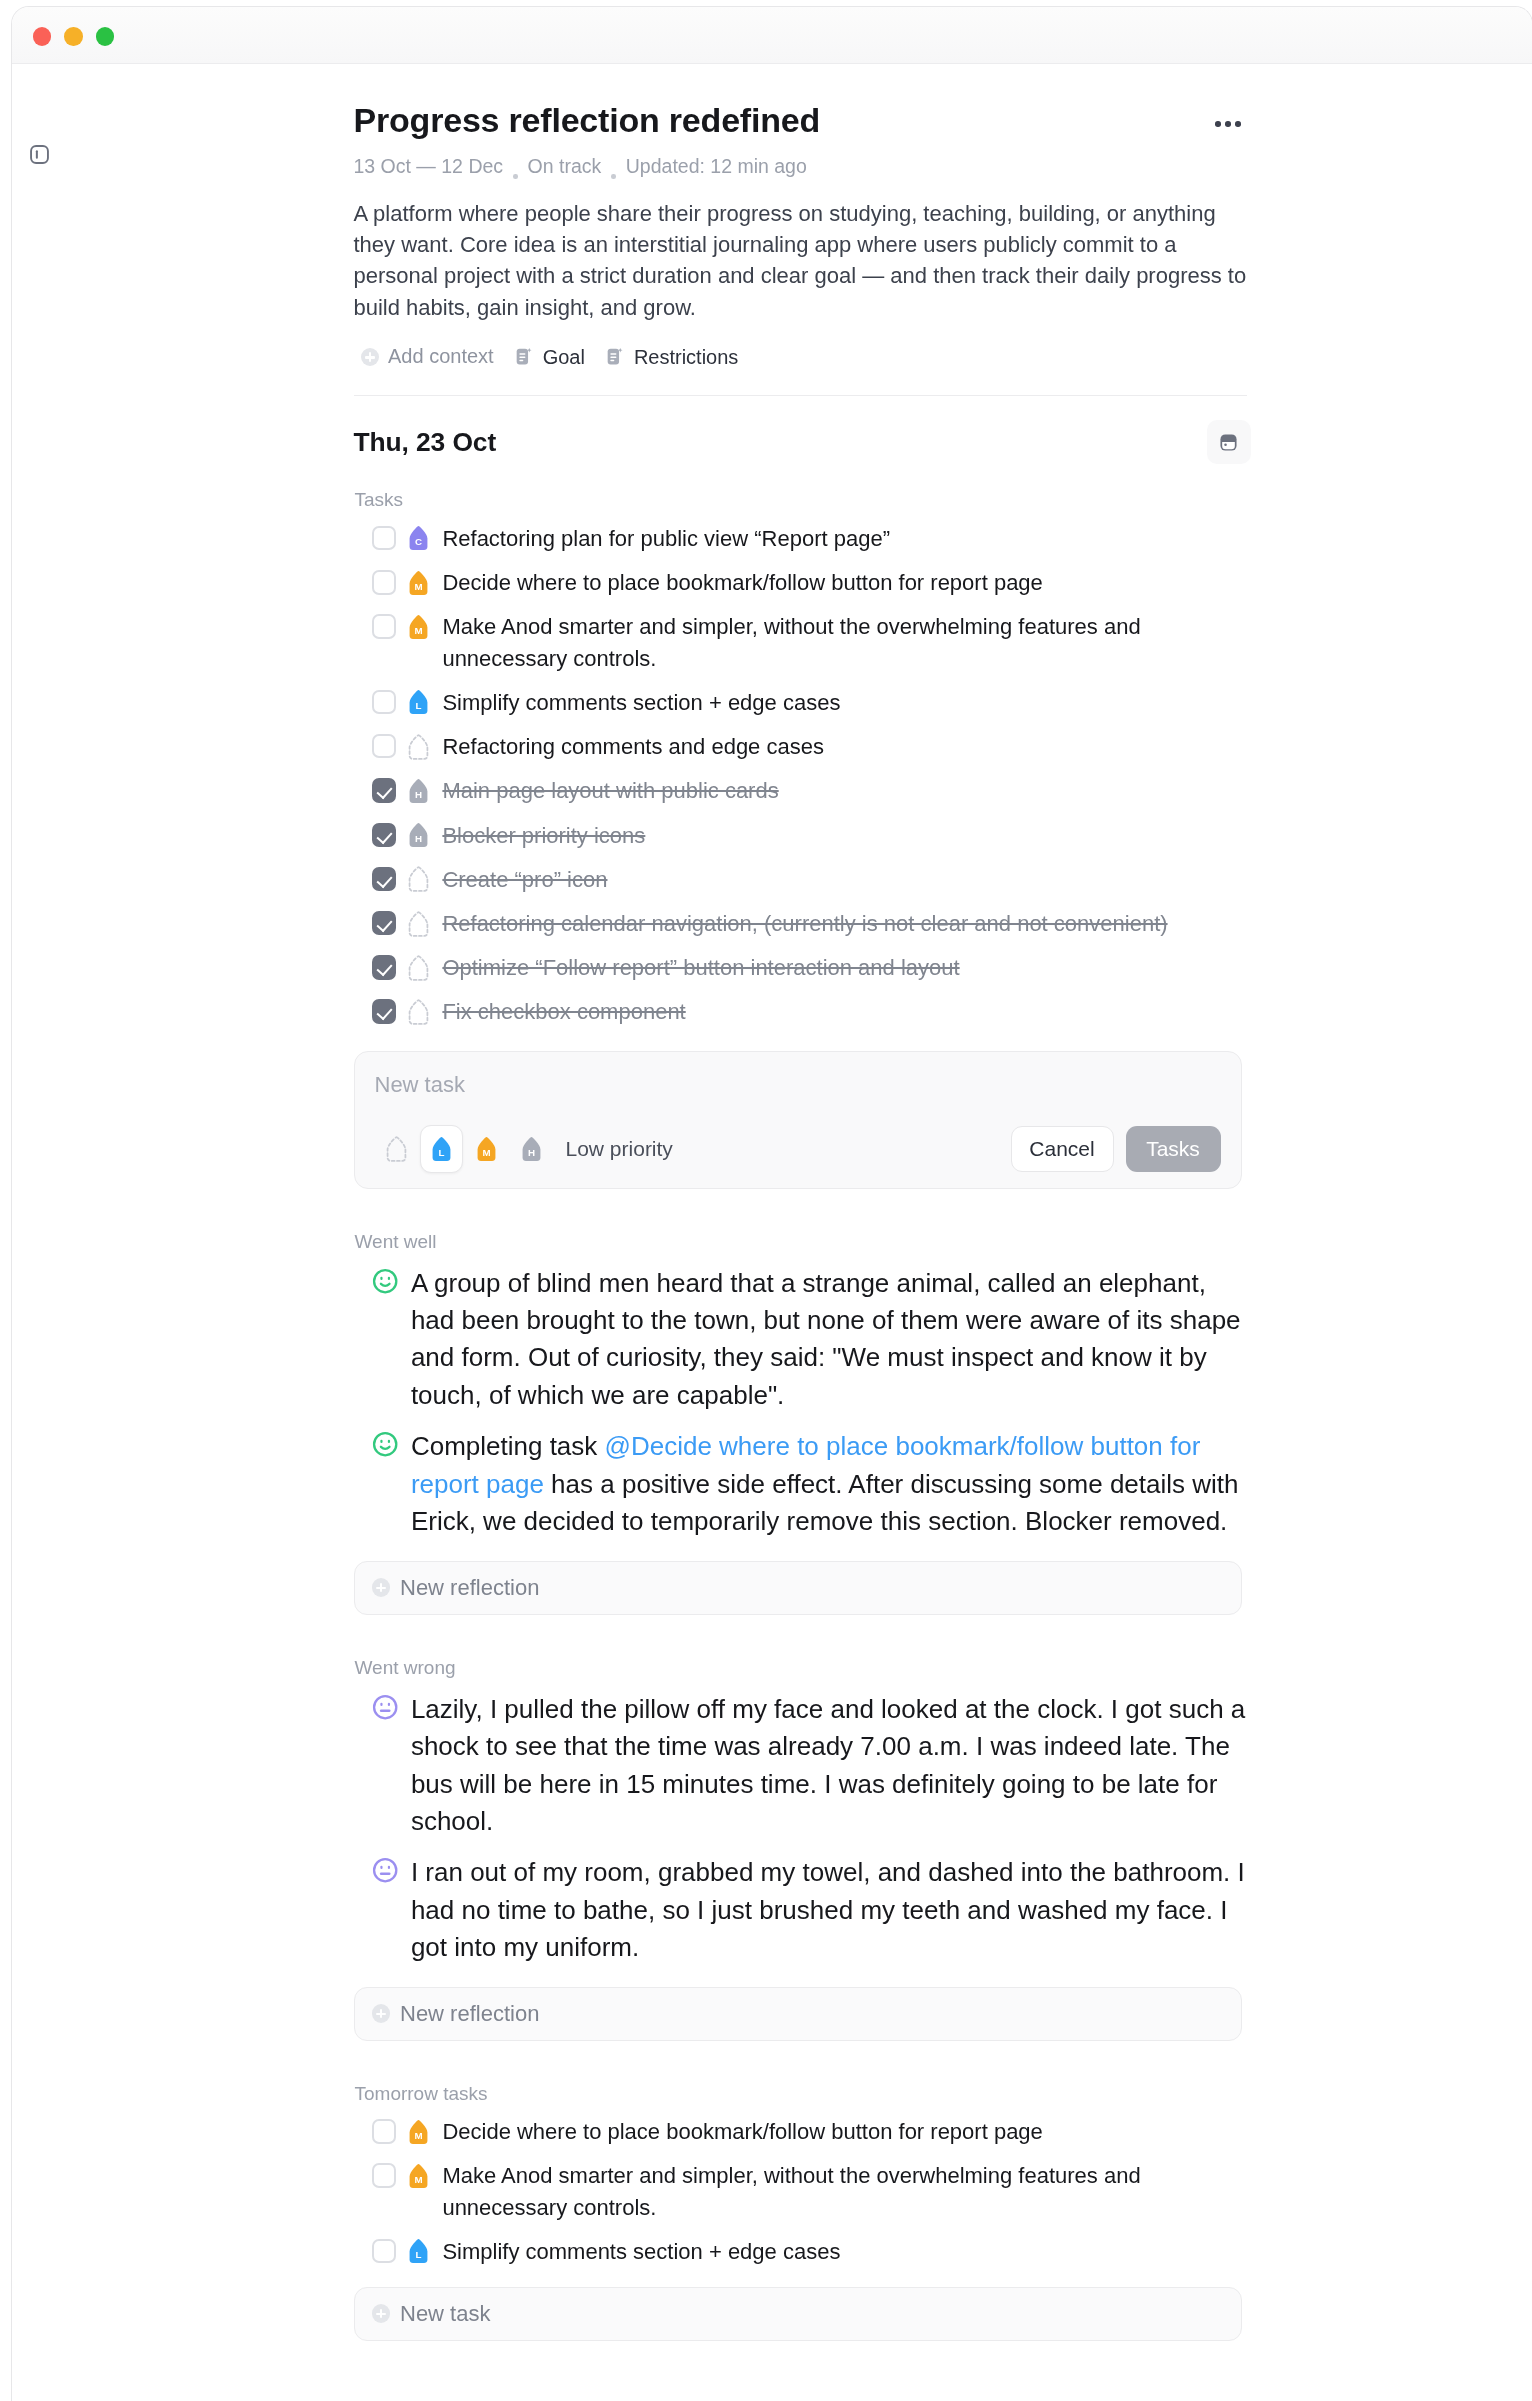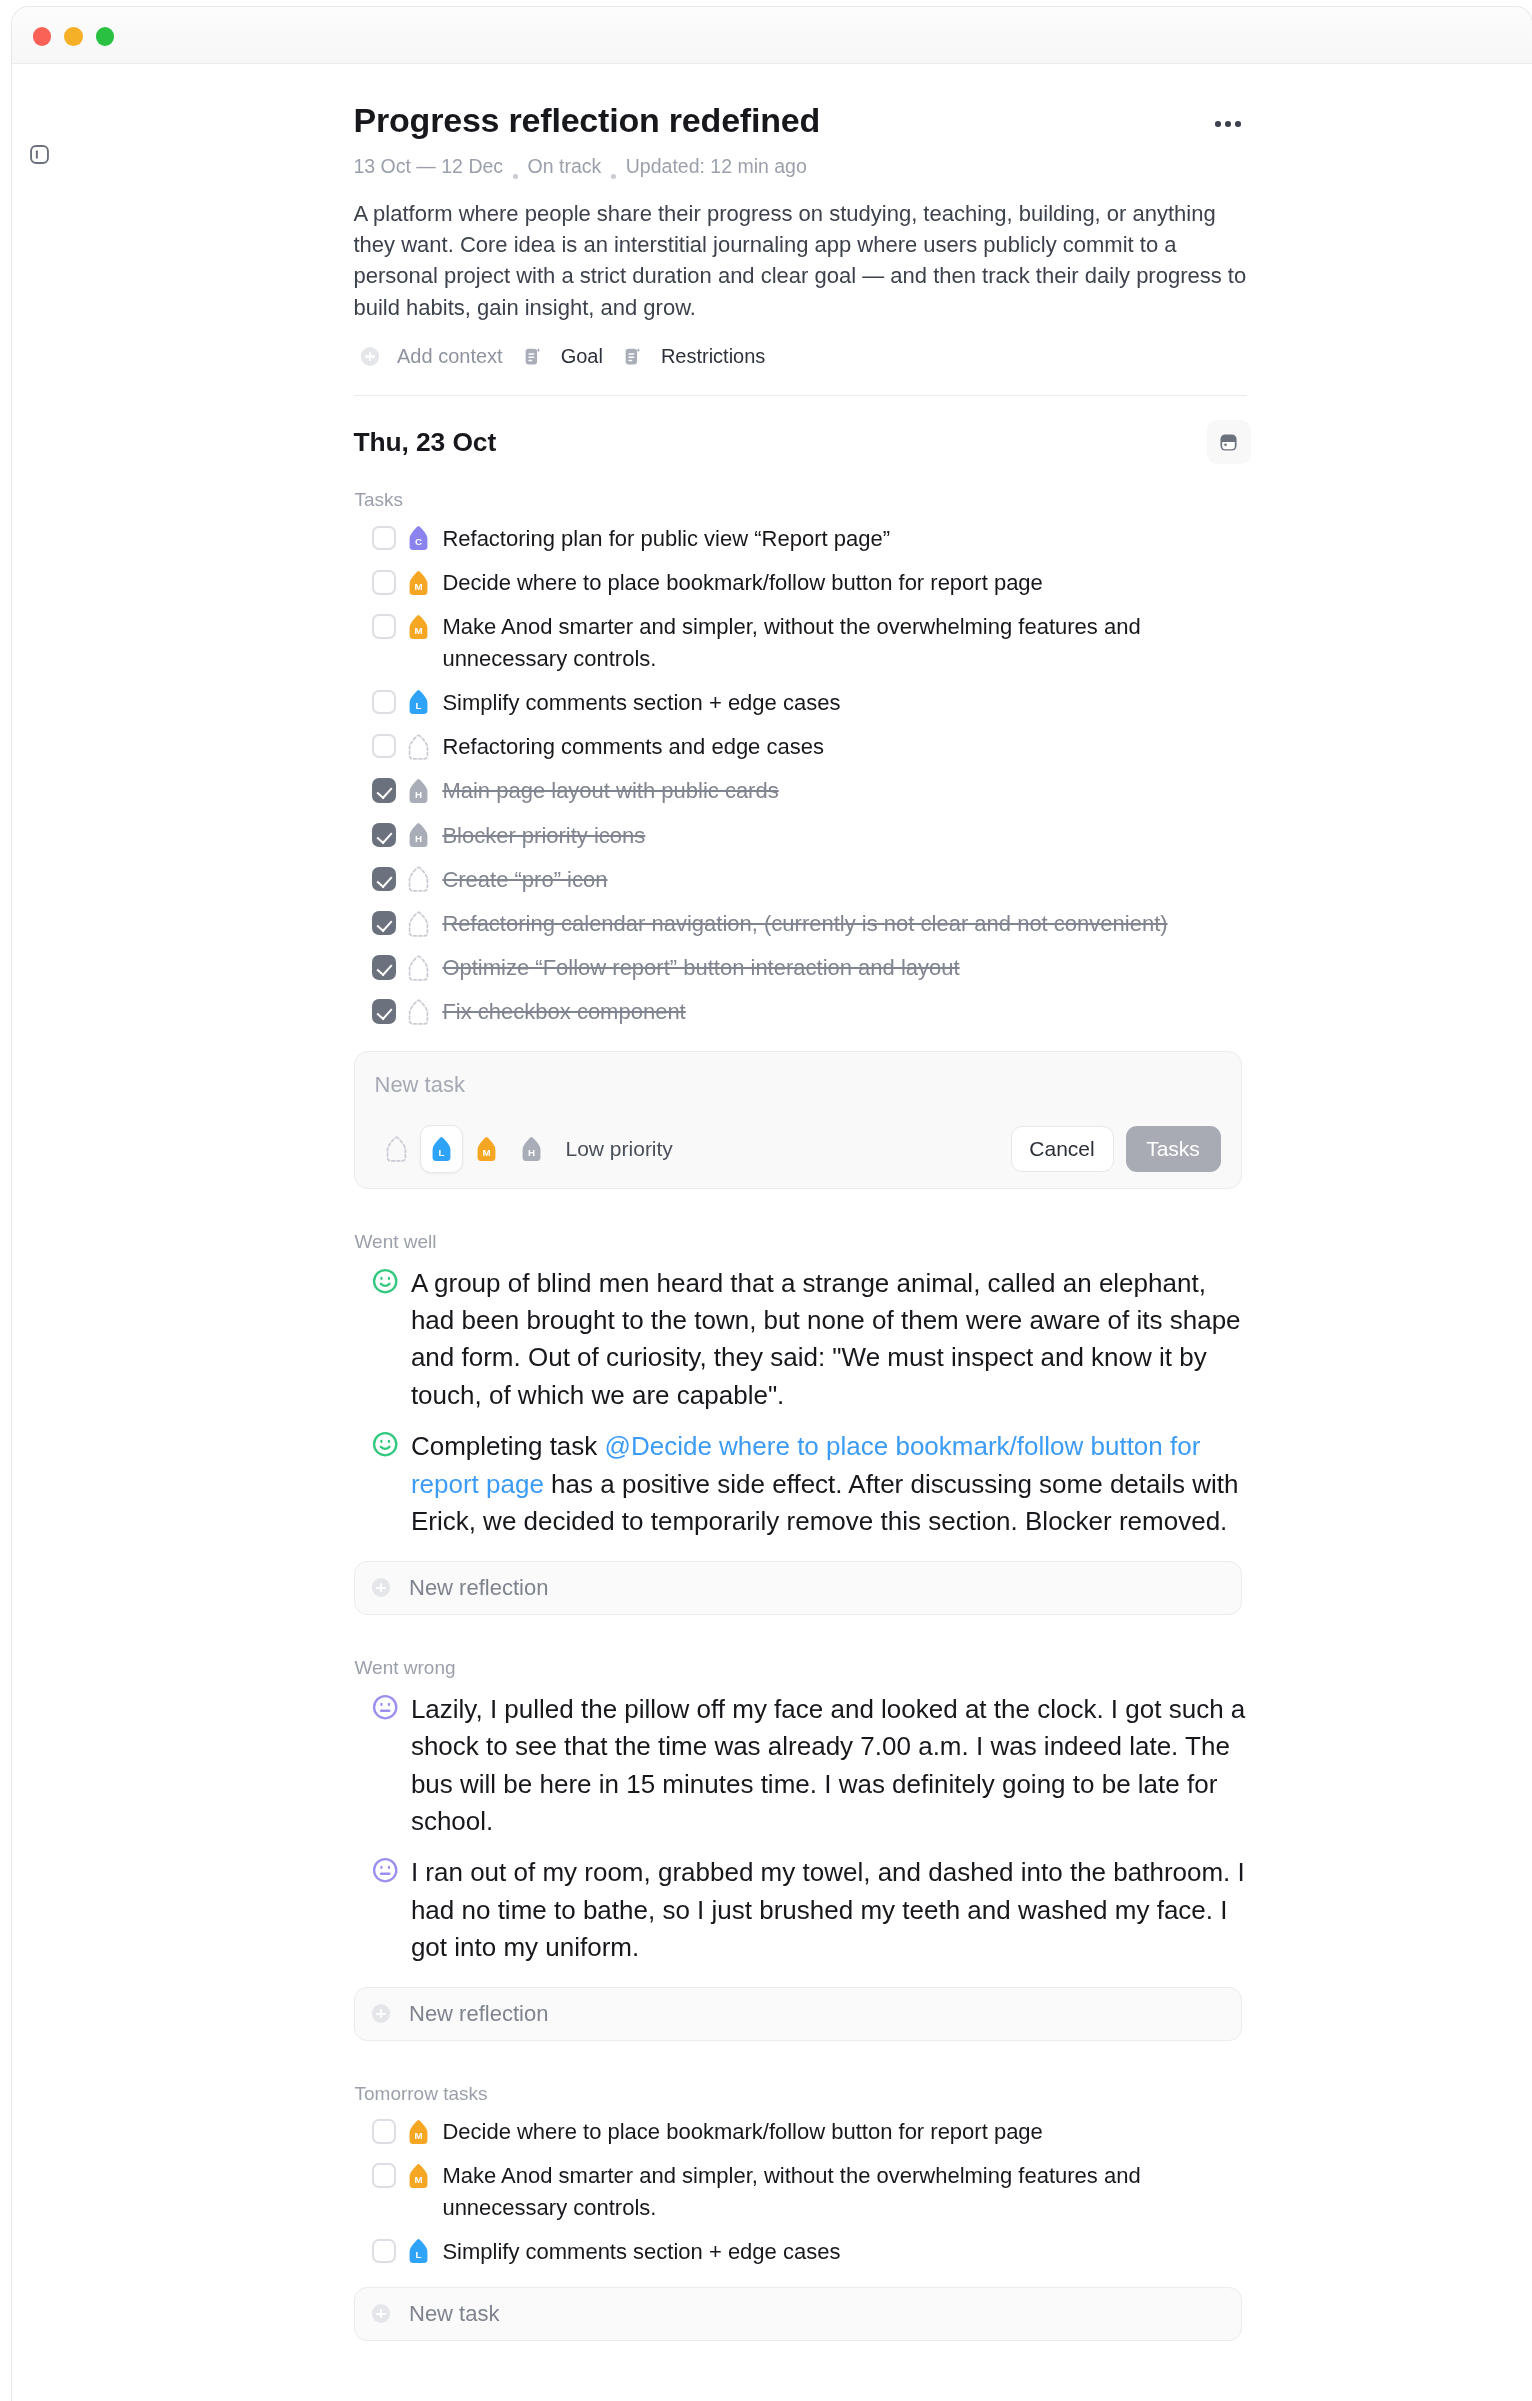--- a/index.html
+++ b/index.html
@@ -119,22 +119,22 @@
   
   .ctx-row {
     margin-top: 19px;
     display: flex;
     align-items: center;
     gap: 7px;
     padding-left: 3px;
   }
   .ctx-chip {
     display: flex;
-    align-items: center;
-    gap: 18px;
+    align-items: flex-end;
+    gap: 9px;
     padding: 4px 8px 4px 4px;
     border-radius: 7px;
     font-size: 20px;
     line-height: 1;
   }
   .ctx-chip .lbl { color: #8e939f; }
   .ctx-chip.strong .lbl { color: #2d313b; }
 
   .plus-circle {
     width: 18.5px; height: 18.5px; border-radius: 50%;
@@ -334,21 +334,21 @@
   .addbar {
     margin-top: 13px;
     width: 888px;
     height: 54px;
     background: #fafafb;
     border: 1.5px solid #ebebed;
     border-radius: 13px;
     display: flex;
     align-items: center;
     padding-left: 17px;
-    gap: 19px;
+    gap: 10px;
   }
   .addbar .lbl {
     font-size: 22px;
     color: #7e838e;
   }
 </style>
 </head>
 <body>
 
 <div class="window">

